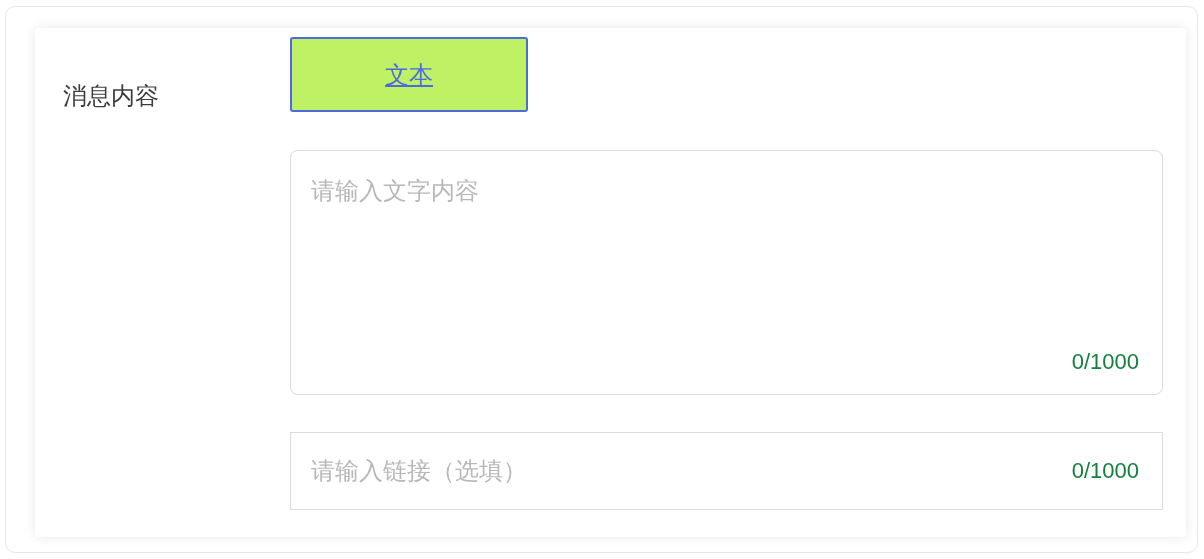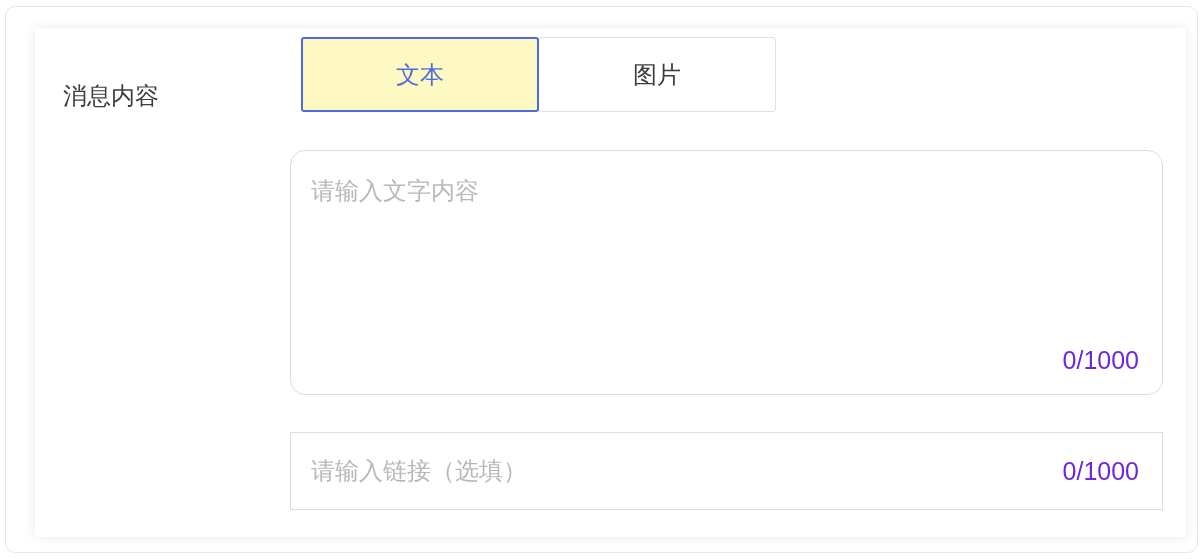--- a/index.html
+++ b/index.html
@@ -54,35 +54,36 @@
     border: 1px solid #e1e1e1;
     border-radius: 3px;
     font-size: 24px;
     color: #3c3c3c;
     cursor: pointer;
     position: relative;
     z-index: 1;
   }
   .tab.active {
     border: 2px solid #4d6bdf;
-    background: #fef9c3;
+    background: #bef264;
     color: #4d6bdf;
     z-index: 2;
-    margin-left: 11px;
+    margin-left: 0;
+    text-decoration: underline;
   }
 
   .textarea-wrap {
     position: absolute;
     left: 255px; top: 122px;
     width: 873px; height: 245px;
   }
   .textarea-wrap textarea {
     width: 100%; height: 100%;
     border: 1px solid #dcdcdc;
-    border-radius: 15px;
+    border-radius: 8px;
     padding: 24px 20px;
     font-size: 24px;
     line-height: 32px;
     color: #3c3c3c;
     font-family: "Liberation Sans", "DejaVu Sans", sans-serif;
     resize: none;
     outline: none;
     background: #ffffff;
   }
   .textarea-wrap textarea::placeholder { color: #b8b8b8; }
@@ -100,42 +101,39 @@
     font-size: 24px;
     color: #3c3c3c;
     font-family: "Liberation Sans", "DejaVu Sans", sans-serif;
     outline: none;
     background: #ffffff;
   }
   .input-wrap input::placeholder { color: #b8b8b8; }
 
   .counter {
     position: absolute;
-    font-size: 25px;
-    color: #6d28d9;
+    font-size: 22px;
+    color: #15803d;
     pointer-events: none;
   }
   .counter.textarea-counter { right: 24px; bottom: 20px; }
   .counter.input-counter { right: 24px; top: 50%; transform: translateY(-50%); }
 </style>
 </head>
 <body>
 
 <div class="outer-frame">
   <div class="card">
 
     <div class="form-label">消息内容</div>
 
     <div class="tab-group">
       <div class="tab active">
         <span>文本</span>
       </div>
-      <div class="tab">
-        <span>图片</span>
-      </div>
     </div>
 
     <div class="textarea-wrap">
       <textarea placeholder="请输入文字内容" style=""></textarea>
       <span class="counter textarea-counter">0/1000</span>
     </div>
 
     <div class="input-wrap">
       <input type="text" placeholder="请输入链接（选填）" style="">
       <span class="counter input-counter">0/1000</span>

